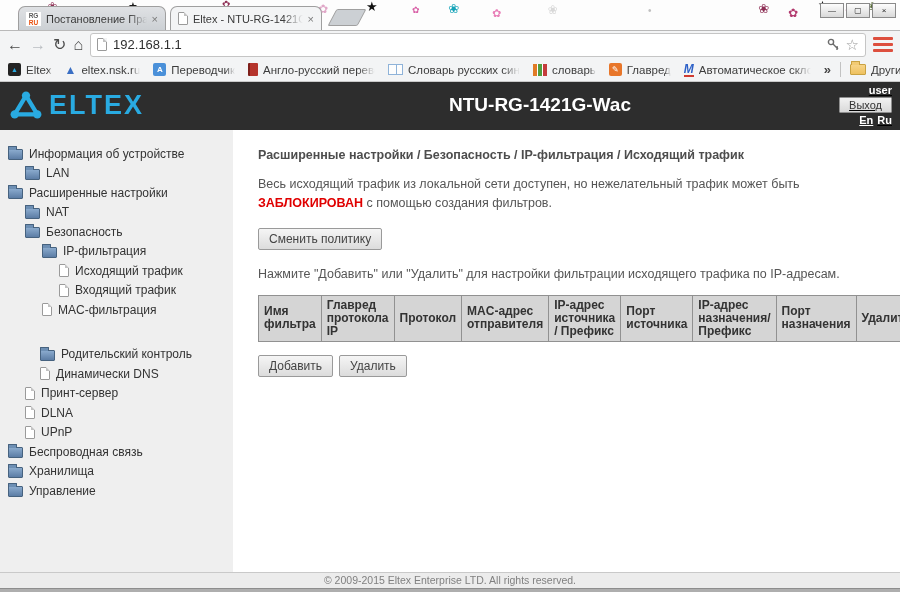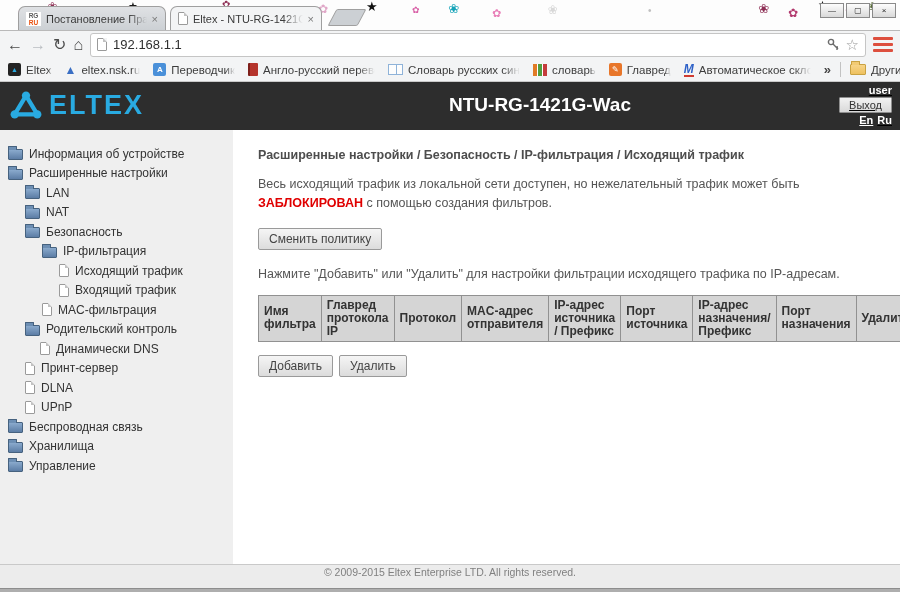--- a/index.html
+++ b/index.html
@@ -106,21 +106,21 @@
   .note { margin-top:17px; font-size:12.5px; color:#555; }
   table.filters { margin-top:14px; border-collapse:collapse; }
   table.filters th { background:#d5d5d5; border:1px solid #919191; font-size:12px; font-weight:bold; color:#333;
                      text-align:left; vertical-align:middle; padding:3px 5px; line-height:13px; }
   table.filters { border:1px solid #848484; }
   th.c1{width:54px} th.c2{width:74px} th.c3{width:62px} th.c4{width:84px} th.c5{width:62px}
   th.c6{width:62px} th.c7{width:82px} th.c8{width:72px} th.c9{width:50px}
   .row-btns { margin-top:13px; display:flex; gap:6px; }
 
   
-  .page-footer { position:absolute; left:0; right:0; bottom:4px; height:24px; background:#ececec;
+  .page-footer { position:absolute; left:0; right:0; bottom:4px; height:16px; background:#ececec;
                  border-top:1px solid #c9c9c9; text-align:center; font-size:10.5px; color:#808080; line-height:15px; }
   .window-bottom { position:absolute; left:0; right:0; bottom:0; height:4px; background:#aeaeae; border-top:1px solid #8d8d8d; }
 </style>
 </head>
 <body>
 
 <div class="wallpaper">
     <span class="wp-glyph" style="left: 18px; top: 6px; color: rgb(216, 95, 166); font-size: 13px;">✿</span>
     <span class="wp-glyph" style="left: 48px; top: 1px; color: rgb(142, 47, 85); font-size: 11px;">❀</span>
     <span class="wp-glyph" style="left: 84px; top: 8px; color: rgb(232, 127, 184); font-size: 10px;">✿</span>
@@ -250,30 +250,30 @@
       </span>
     </div>
   </div>
 
   <div class="content">
     <div class="sidebar" id="sidebar-tree">
         <div class="tree-item" style="padding-left: 8px;">
           <span class="ic-folder"></span>
           <span>Информация об устройстве</span>
         </div>
+        <div class="tree-item" style="padding-left: 25px;">
+          <span class="ic-folder"></span>
+          <span>LAN</span>
+        </div>
         <div class="tree-item" style="padding-left: 8px;">
           <span class="ic-folder"></span>
           <span>Расширенные настройки</span>
         </div>
         <div class="tree-item" style="padding-left: 25px;">
           <span class="ic-folder"></span>
-          <span>LAN</span>
-        </div>
-        <div class="tree-item" style="padding-left: 25px;">
-          <span class="ic-folder"></span>
           <span>NAT</span>
         </div>
         <div class="tree-item" style="padding-left: 25px;">
           <span class="ic-folder"></span>
           <span>Безопасность</span>
         </div>
         <div class="tree-item" style="padding-left: 42px;">
           <span class="ic-folder"></span>
           <span>IP-фильтрация</span>
         </div>
@@ -282,21 +282,21 @@
           <span>Исходящий трафик</span>
         </div>
         <div class="tree-item" style="padding-left: 59px;">
           <span class="ic-page"></span>
           <span>Входящий трафик</span>
         </div>
         <div class="tree-item" style="padding-left: 42px;">
           <span class="ic-page"></span>
           <span>MAC-фильтрация</span>
         </div>
-        <div class="tree-item" style="padding-left: 25px;">
+        <div class="tree-item" style="padding-left: 40px; margin-top: 25px;">
           <span class="ic-folder"></span>
           <span>Родительский контроль</span>
         </div>
         <div class="tree-item" style="padding-left: 40px;">
           <span class="ic-page"></span>
           <span>Динамически DNS</span>
         </div>
         <div class="tree-item" style="padding-left: 25px;">
           <span class="ic-page"></span>
           <span>Принт-сервер</span>

